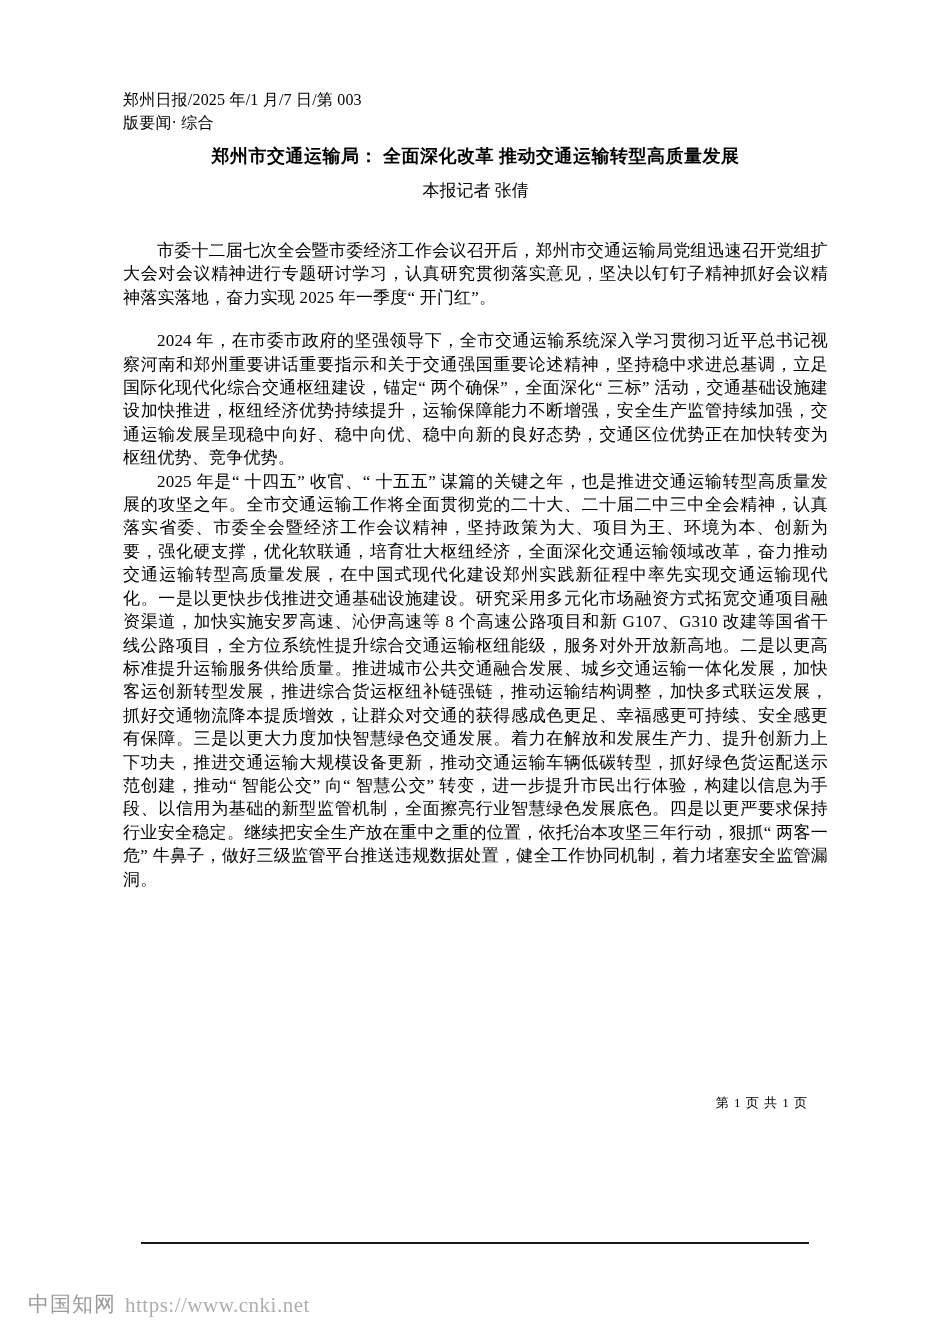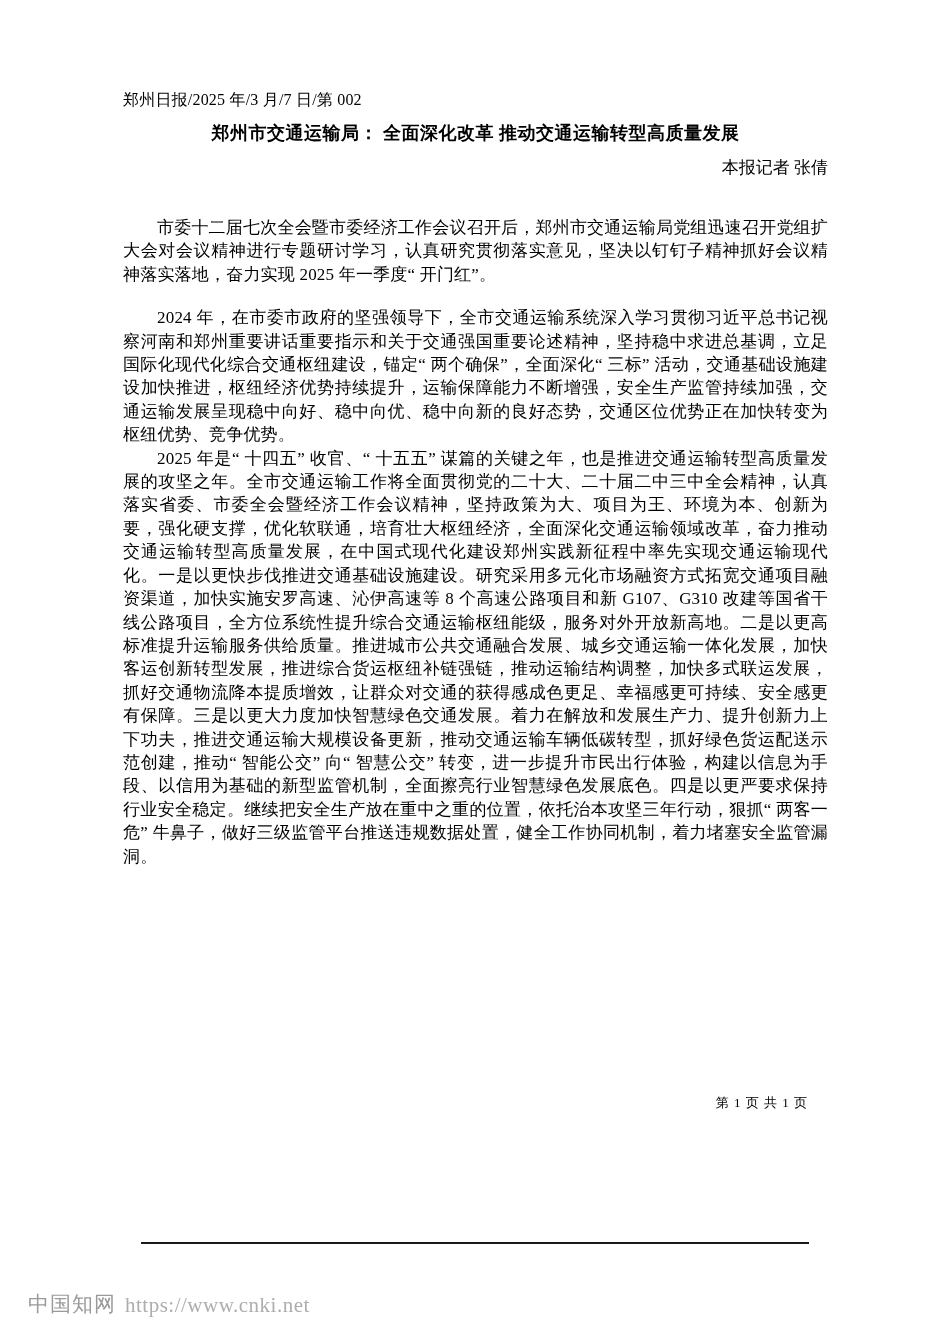--- a/index.html
+++ b/index.html
@@ -30,21 +30,21 @@
     font-size: 18px;
     line-height: 31px;
     font-weight: 700;
     text-align: center;
     letter-spacing: 0.5px;
   }
   .byline {
     margin-top: 7px;
     font-size: 17px;
     line-height: 23px;
-    text-align: right;
+    text-align: center;
     font-weight: 500;
   }
   .para {
     font-size: 17px;
     line-height: 23.4px;
     text-align: justify;
     text-justify: inter-character;
     text-indent: 2em;
     letter-spacing: 0.2px;
   }
@@ -84,21 +84,22 @@
     font-size: 21px;
     color: #aeaeae;
     font-family: Liberation Serif, serif;
     letter-spacing: 0.5px;
   }
 </style>
 </head>
 <body>
 
 <div class="doc">
-  <div class="source-line">郑州日报/2025 年/3 月/7 日/第 002</div>
+  <div class="source-line">郑州日报/2025 年/1 月/7 日/第 003</div>
+  <div class="source-line">版要闻· 综合</div>
   <h1 class="title">郑州市交通运输局： 全面深化改革 推动交通运输转型高质量发展</h1>
   <div class="byline">本报记者 张倩</div>
   <p class="para para-first">市委十二届七次全会暨市委经济工作会议召开后，郑州市交通运输局党组迅速召开党组扩大会对会议精神进行专题研讨学习，认真研究贯彻落实意见，坚决以钉钉子精神抓好会议精神落实落地，奋力实现 2025 年一季度“ 开门红”。</p>
   <p class="para para-gap">2024 年，在市委市政府的坚强领导下，全市交通运输系统深入学习贯彻习近平总书记视察河南和郑州重要讲话重要指示和关于交通强国重要论述精神，坚持稳中求进总基调，立足国际化现代化综合交通枢纽建设，锚定“ 两个确保”，全面深化“ 三标” 活动，交通基础设施建设加快推进，枢纽经济优势持续提升，运输保障能力不断增强，安全生产监管持续加强，交通运输发展呈现稳中向好、稳中向优、稳中向新的良好态势，交通区位优势正在加快转变为枢纽优势、竞争优势。</p>
   <p class="para">2025 年是“ 十四五” 收官、“ 十五五” 谋篇的关键之年，也是推进交通运输转型高质量发展的攻坚之年。全市交通运输工作将全面贯彻党的二十大、二十届二中三中全会精神，认真落实省委、市委全会暨经济工作会议精神，坚持政策为大、项目为王、环境为本、创新为要，强化硬支撑，优化软联通，培育壮大枢纽经济，全面深化交通运输领域改革，奋力推动交通运输转型高质量发展，在中国式现代化建设郑州实践新征程中率先实现交通运输现代化。一是以更快步伐推进交通基础设施建设。研究采用多元化市场融资方式拓宽交通项目融资渠道，加快实施安罗高速、沁伊高速等 8 个高速公路项目和新 G107、G310 改建等国省干线公路项目，全方位系统性提升综合交通运输枢纽能级，服务对外开放新高地。二是以更高标准提升运输服务供给质量。推进城市公共交通融合发展、城乡交通运输一体化发展，加快客运创新转型发展，推进综合货运枢纽补链强链，推动运输结构调整，加快多式联运发展，抓好交通物流降本提质增效，让群众对交通的获得感成色更足、幸福感更可持续、安全感更有保障。三是以更大力度加快智慧绿色交通发展。着力在解放和发展生产力、提升创新力上下功夫，推进交通运输大规模设备更新，推动交通运输车辆低碳转型，抓好绿色货运配送示范创建，推动“ 智能公交” 向“ 智慧公交” 转变，进一步提升市民出行体验，构建以信息为手段、以信用为基础的新型监管机制，全面擦亮行业智慧绿色发展底色。四是以更严要求保持行业安全稳定。继续把安全生产放在重中之重的位置，依托治本攻坚三年行动，狠抓“ 两客一危” 牛鼻子，做好三级监管平台推送违规数据处置，健全工作协同机制，着力堵塞安全监管漏洞。</p>
 </div>
 
 <div class="page-number">第 1 页 共 1 页</div>
 
 <div class="footer-divider"></div>

